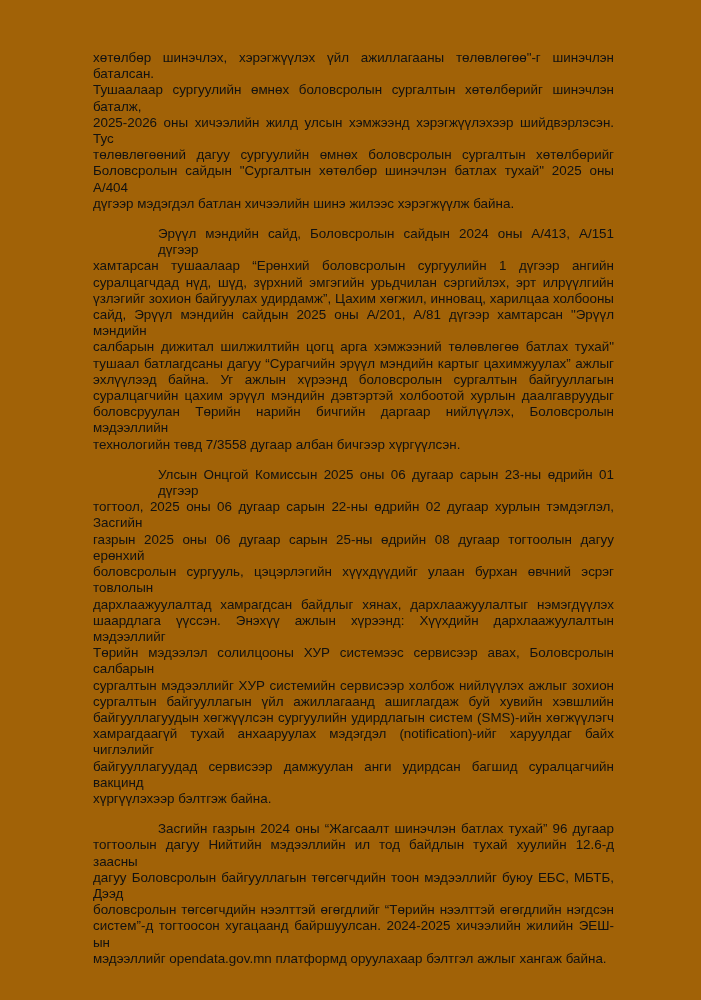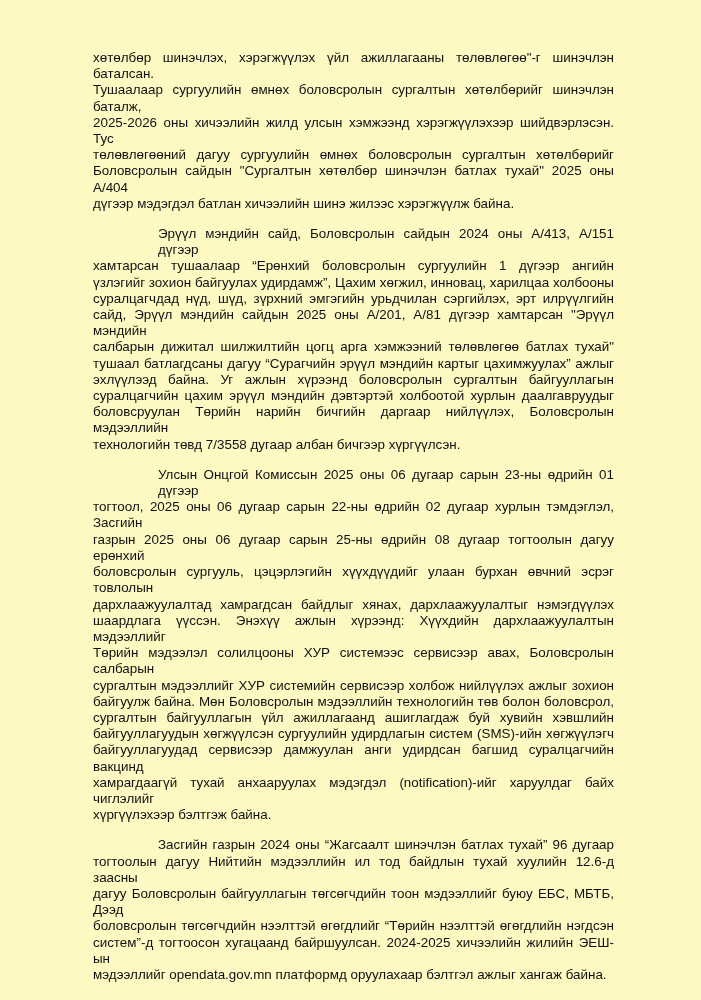--- a/index.html
+++ b/index.html
@@ -1,17 +1,17 @@
 <!DOCTYPE html>
 <html><head>
 <meta charset="utf-8">
 <style>
   html, body { margin:0; padding:0; background:#ffffff; }
   body { width:701px; height:1000px; overflow:hidden; position:relative; }
-  .page { position:absolute; left:0; top:0; width:701px; height:1000px; background:#fef9c3; }
+  .page { position:absolute; left:0; top:0; width:701px; height:1000px; background:#a16207; }
   .content { position:absolute; left:93px; top:50px; width:521px;
     font-family:"Liberation Sans", sans-serif; font-size:13.4px; line-height:16.2px; color:#111; }
   .para { margin:0; text-align:justify; text-align-last:left; }
   .gap { height:14px; }
   .line { display:block; text-align:justify; text-align-last:justify; white-space:normal; }
   .line.last { text-align-last:left; }
 </style>
 </head>
 <body>
 
@@ -24,46 +24,45 @@
       <span class="line">2025-2026 оны хичээлийн жилд улсын хэмжээнд хэрэгжүүлэхээр шийдвэрлэсэн. Тус</span>
       <span class="line">төлөвлөгөөний дагуу сургуулийн өмнөх боловсролын сургалтын хөтөлбөрийг</span>
       <span class="line">Боловсролын сайдын "Сургалтын хөтөлбөр шинэчлэн батлах тухай" 2025 оны А/404</span>
       <span class="line last">дүгээр мэдэгдэл батлан хичээлийн шинэ жилээс хэрэгжүүлж байна.</span>
     </div>
     <div class="gap"></div>
 
     <div class="para">
       <span class="line" style="padding-left:65px">Эрүүл мэндийн сайд, Боловсролын сайдын 2024 оны А/413, А/151 дүгээр</span>
       <span class="line">хамтарсан тушаалаар “Ерөнхий боловсролын сургуулийн 1 дүгээр ангийн</span>
+      <span class="line">суралцагчдад нүд, шүд, зүрхний эмгэгийн урьдчилан сэргийлэх, эрт илрүүлгийн</span>
       <span class="line">үзлэгийг зохион байгуулах удирдамж”, Цахим хөгжил, инновац, харилцаа холбооны</span>
-      <span class="line">суралцагчдад нүд, шүд, зүрхний эмгэгийн урьдчилан сэргийлэх, эрт илрүүлгийн</span>
       <span class="line">сайд, Эрүүл мэндийн сайдын 2025 оны А/201, А/81 дүгээр хамтарсан "Эрүүл мэндийн</span>
       <span class="line">салбарын дижитал шилжилтийн цогц арга хэмжээний төлөвлөгөө батлах тухай"</span>
       <span class="line">тушаал батлагдсаны дагуу “Сурагчийн эрүүл мэндийн картыг цахимжуулах” ажлыг</span>
       <span class="line">эхлүүлээд байна. Уг ажлын хүрээнд боловсролын сургалтын байгууллагын</span>
       <span class="line">суралцагчийн цахим эрүүл мэндийн дэвтэртэй холбоотой хурлын даалгавруудыг</span>
       <span class="line">боловсруулан Төрийн нарийн бичгийн даргаар нийлүүлэх, Боловсролын мэдээллийн</span>
       <span class="line last">технологийн төвд 7/3558 дугаар албан бичгээр хүргүүлсэн.</span>
     </div>
     <div class="gap"></div>
 
     <div class="para">
       <span class="line" style="padding-left:65px">Улсын Онцгой Комиссын 2025 оны 06 дугаар сарын 23-ны өдрийн 01 дүгээр</span>
       <span class="line">тогтоол, 2025 оны 06 дугаар сарын 22-ны өдрийн 02 дугаар хурлын тэмдэглэл, Засгийн</span>
       <span class="line">газрын 2025 оны 06 дугаар сарын 25-ны өдрийн 08 дугаар тогтоолын дагуу ерөнхий</span>
       <span class="line">боловсролын сургууль, цэцэрлэгийн хүүхдүүдийг улаан бурхан өвчний эсрэг товлолын</span>
       <span class="line">дархлаажуулалтад хамрагдсан байдлыг хянах, дархлаажуулалтыг нэмэгдүүлэх</span>
       <span class="line">шаардлага үүссэн. Энэхүү ажлын хүрээнд: Хүүхдийн дархлаажуулалтын мэдээллийг</span>
       <span class="line">Төрийн мэдээлэл солилцооны ХУР системээс сервисээр авах, Боловсролын салбарын</span>
       <span class="line">сургалтын мэдээллийг ХУР системийн сервисээр холбож нийлүүлэх ажлыг зохион</span>
-      <span class="line">байгуулж байна. Мөн Боловсролын мэдээллийн технологийн төв болон боловсрол,</span>
       <span class="line">сургалтын байгууллагын үйл ажиллагаанд ашиглагдаж буй хувийн хэвшлийн</span>
       <span class="line">байгууллагуудын хөгжүүлсэн сургуулийн удирдлагын систем (SMS)-ийн хөгжүүлэгч</span>
+      <span class="line">хамрагдаагүй тухай анхааруулах мэдэгдэл (notification)-ийг харуулдаг байх чиглэлийг</span>
       <span class="line">байгууллагуудад сервисээр дамжуулан анги удирдсан багшид суралцагчийн вакцинд</span>
-      <span class="line">хамрагдаагүй тухай анхааруулах мэдэгдэл (notification)-ийг харуулдаг байх чиглэлийг</span>
       <span class="line last">хүргүүлэхээр бэлтгэж байна.</span>
     </div>
     <div class="gap"></div>
 
     <div class="para">
       <span class="line" style="padding-left:65px">Засгийн газрын 2024 оны “Жагсаалт шинэчлэн батлах тухай” 96 дугаар</span>
       <span class="line">тогтоолын дагуу Нийтийн мэдээллийн ил тод байдлын тухай хуулийн 12.6-д заасны</span>
       <span class="line">дагуу Боловсролын байгууллагын төгсөгчдийн тоон мэдээллийг буюу ЕБС, МБТБ, Дээд</span>
       <span class="line">боловсролын төгсөгчдийн нээлттэй өгөгдлийг “Төрийн нээлттэй өгөгдлийн нэгдсэн</span>
       <span class="line">систем”-д тогтоосон хугацаанд байршуулсан. 2024-2025 хичээлийн жилийн ЭЕШ-ын</span>

